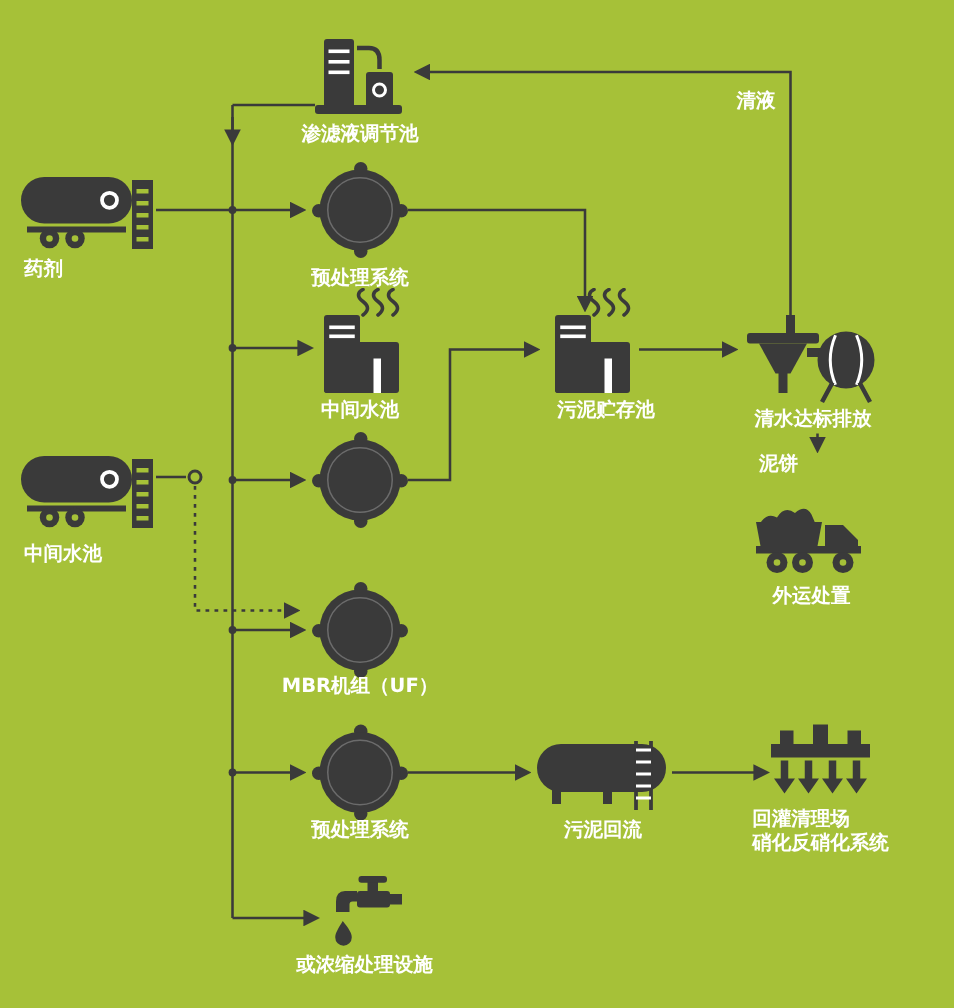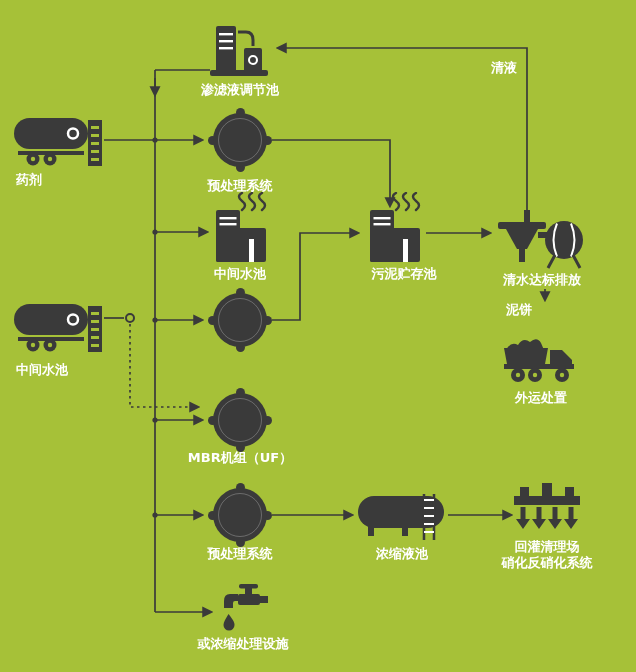--- a/index.html
+++ b/index.html
@@ -32,21 +32,21 @@
   .reactor{position:absolute;width:62px;height:62px;z-index:2}
   .reactor .rbody{position:absolute;left:4px;top:4px;right:4px;bottom:4px;background:var(--ink);border-radius:50%}
   .reactor .rbody::after{content:"";position:absolute;left:5px;top:5px;right:5px;bottom:5px;border:1.5px solid rgba(255,255,255,.25);border-radius:50%}
   .reactor .pd{position:absolute;width:9px;height:9px;border-radius:50%;background:var(--ink)}
   .pd.n{left:26.5px;top:-1px}.pd.s{left:26.5px;bottom:-1px}
   .pd.w{left:-1px;top:26.5px}.pd.e{right:-1px;top:26.5px}
 
   
   .lbl{position:absolute;z-index:3;color:var(--label);font-weight:bold;font-size:13px;line-height:1.25;white-space:nowrap;transform:translateX(-50%)}
   .lbl.la{transform:none}
-  .lbl.two{text-align:center;white-space:nowrap}
+  .lbl.two{white-space:nowrap}
 </style>
 </head>
 <body>
 
 <div id="canvas">
 
   <svg id="wires" width="636" height="672" viewBox="0 0 636 672">
     <defs>
       <marker id="arr" viewBox="0 0 10 10" refX="7" refY="5" markerWidth="6.5" markerHeight="6.5" orient="auto-start-reverse">
         <path class="mk" d="M0 0 L10 5 L0 10 z"></path>
@@ -266,20 +266,20 @@
   <div class="lbl la" style="left:16px;top:172px">药剂</div>
   <div class="lbl" style="left:240px;top:178px">预处理系统</div>
   <div class="lbl" style="left:240px;top:266px">中间水池</div>
   <div class="lbl" style="left:404px;top:266px">污泥贮存池</div>
   <div class="lbl" style="left:542px;top:272px">清水达标排放</div>
   <div class="lbl" style="left:519px;top:302px">泥饼</div>
   <div class="lbl" style="left:541px;top:390px">外运处置</div>
   <div class="lbl la" style="left:16px;top:362px">中间水池</div>
   <div class="lbl" style="left:240px;top:450px">MBR机组（UF）</div>
   <div class="lbl" style="left:240px;top:546px">预处理系统</div>
-  <div class="lbl" style="left:402px;top:546px">浓缩液池</div>
+  <div class="lbl" style="left:402px;top:546px">污泥回流</div>
   <div class="lbl two" style="left:547px;top:539px">
     <div>回灌清理场</div>
     <div>硝化反硝化系统</div>
   </div>
   <div class="lbl" style="left:243px;top:636px">或浓缩处理设施</div>
 
 </div>
 
 </body></html>

